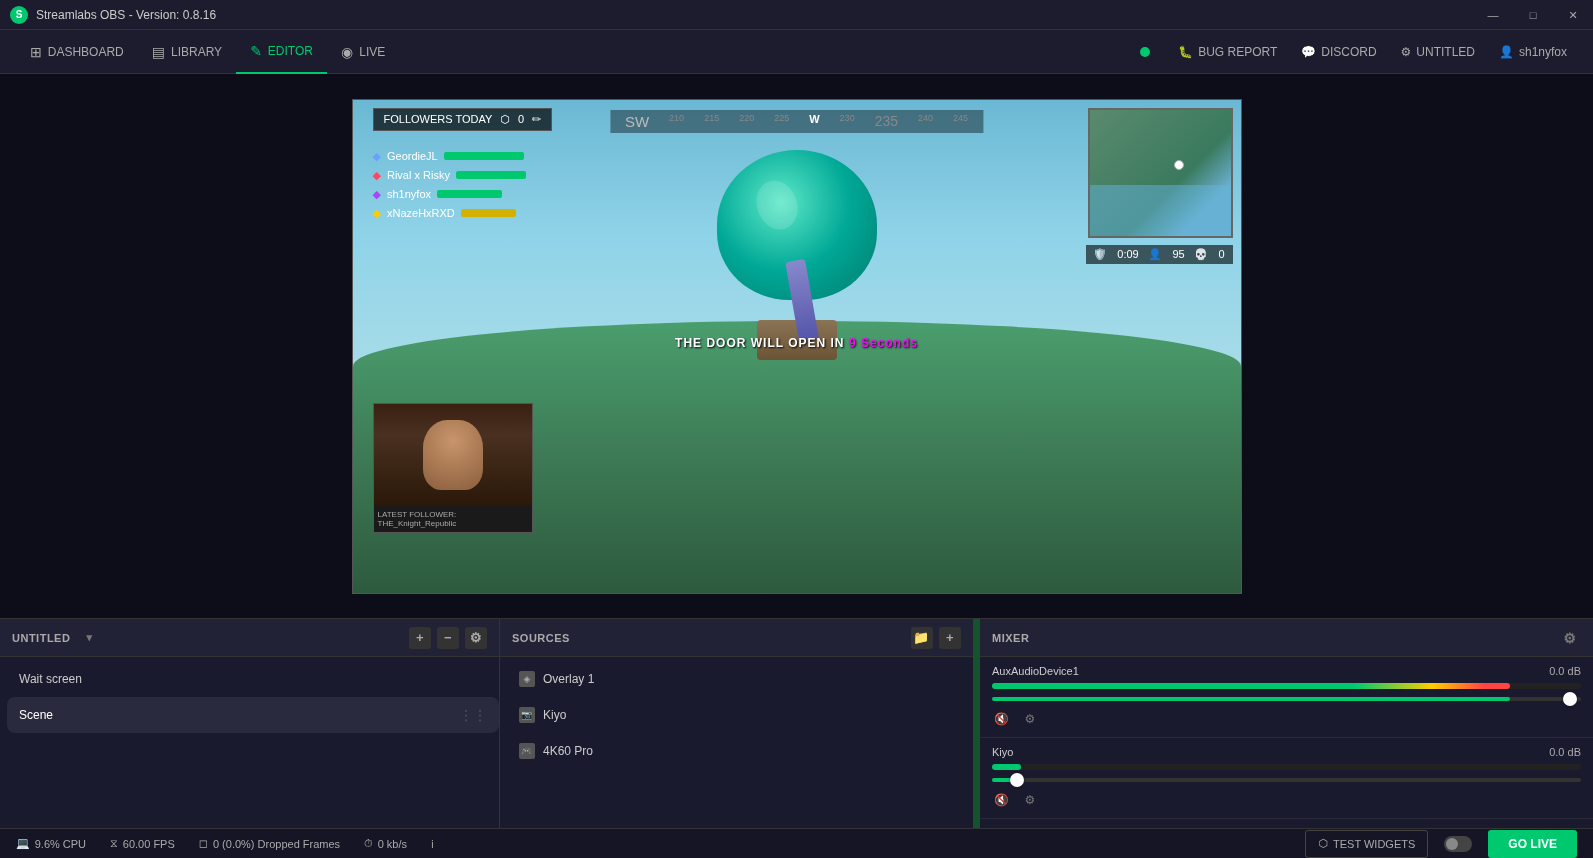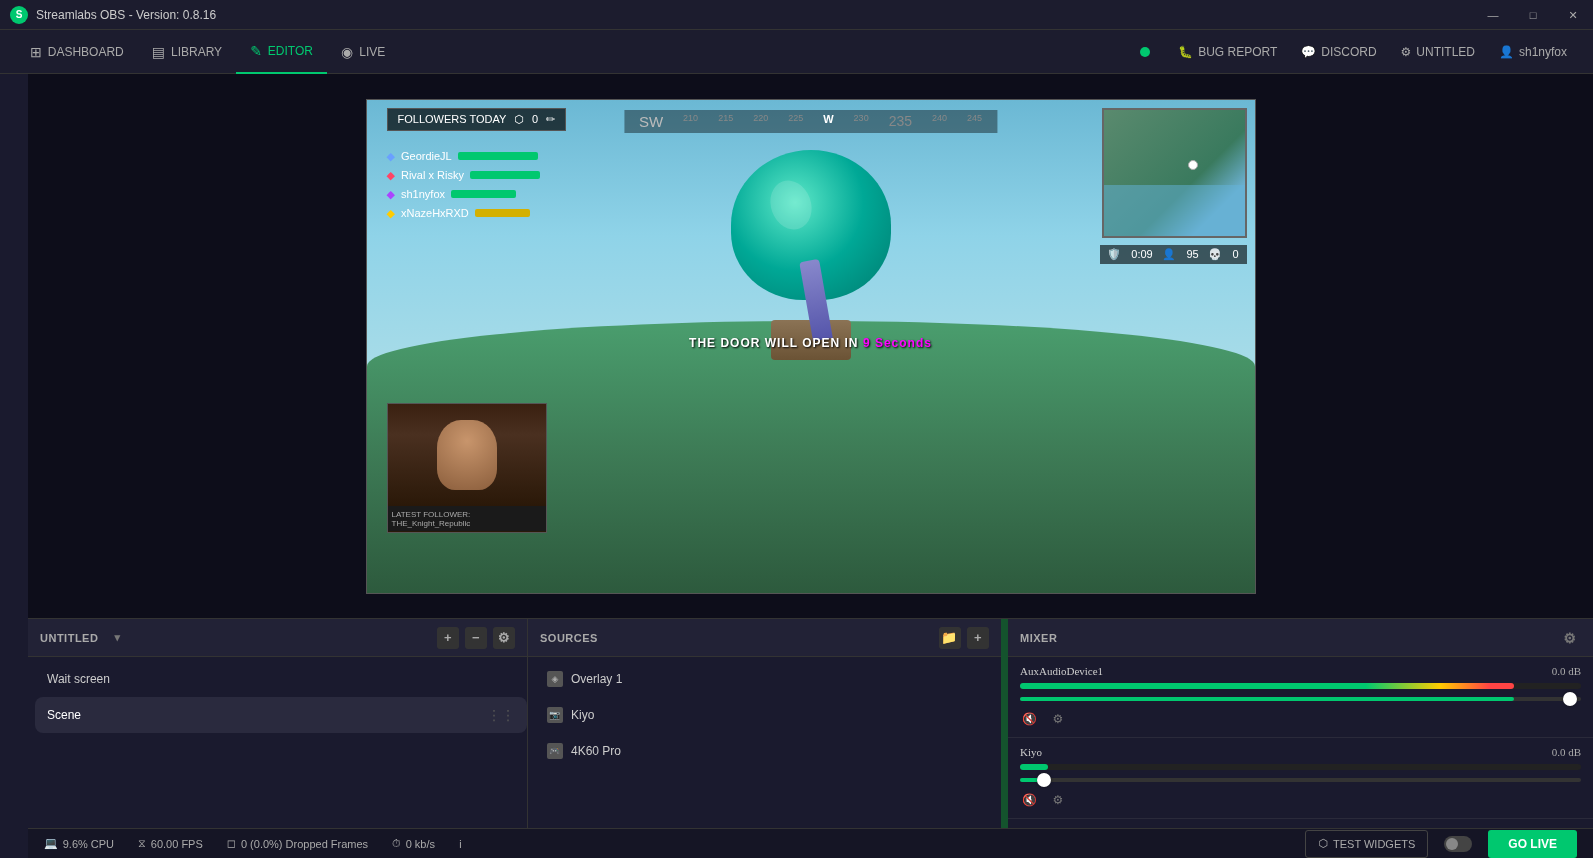--- a/index.html
+++ b/index.html
@@ -98,21 +98,20 @@
       border-radius: 50%;
       display: inline-block;
       margin-right: 4px;
     }
 
     
     #main {
       display: flex;
       flex-direction: column;
       height: calc(858px - 74px);
-      padding-left: 28px;
     }
 
     
     #preview-area {
       flex: 1;
       background: #0d0d1a;
       display: flex;
       justify-content: center;
       align-items: center;
       position: relative;
@@ -404,21 +403,20 @@
 
     
     #mixer-panel {
       flex: 1;
       display: flex;
       flex-direction: column;
     }
     .mixer-channel {
       padding: 8px 12px;
       border-bottom: 1px solid #2a2a3a;
-      font-family: Liberation Serif, serif;
     }
     .mixer-channel-header {
       display: flex;
       align-items: center;
       margin-bottom: 6px;
     }
     .mixer-channel-name {
       font-size: 11px;
       color: #ccc;
       flex: 1;

